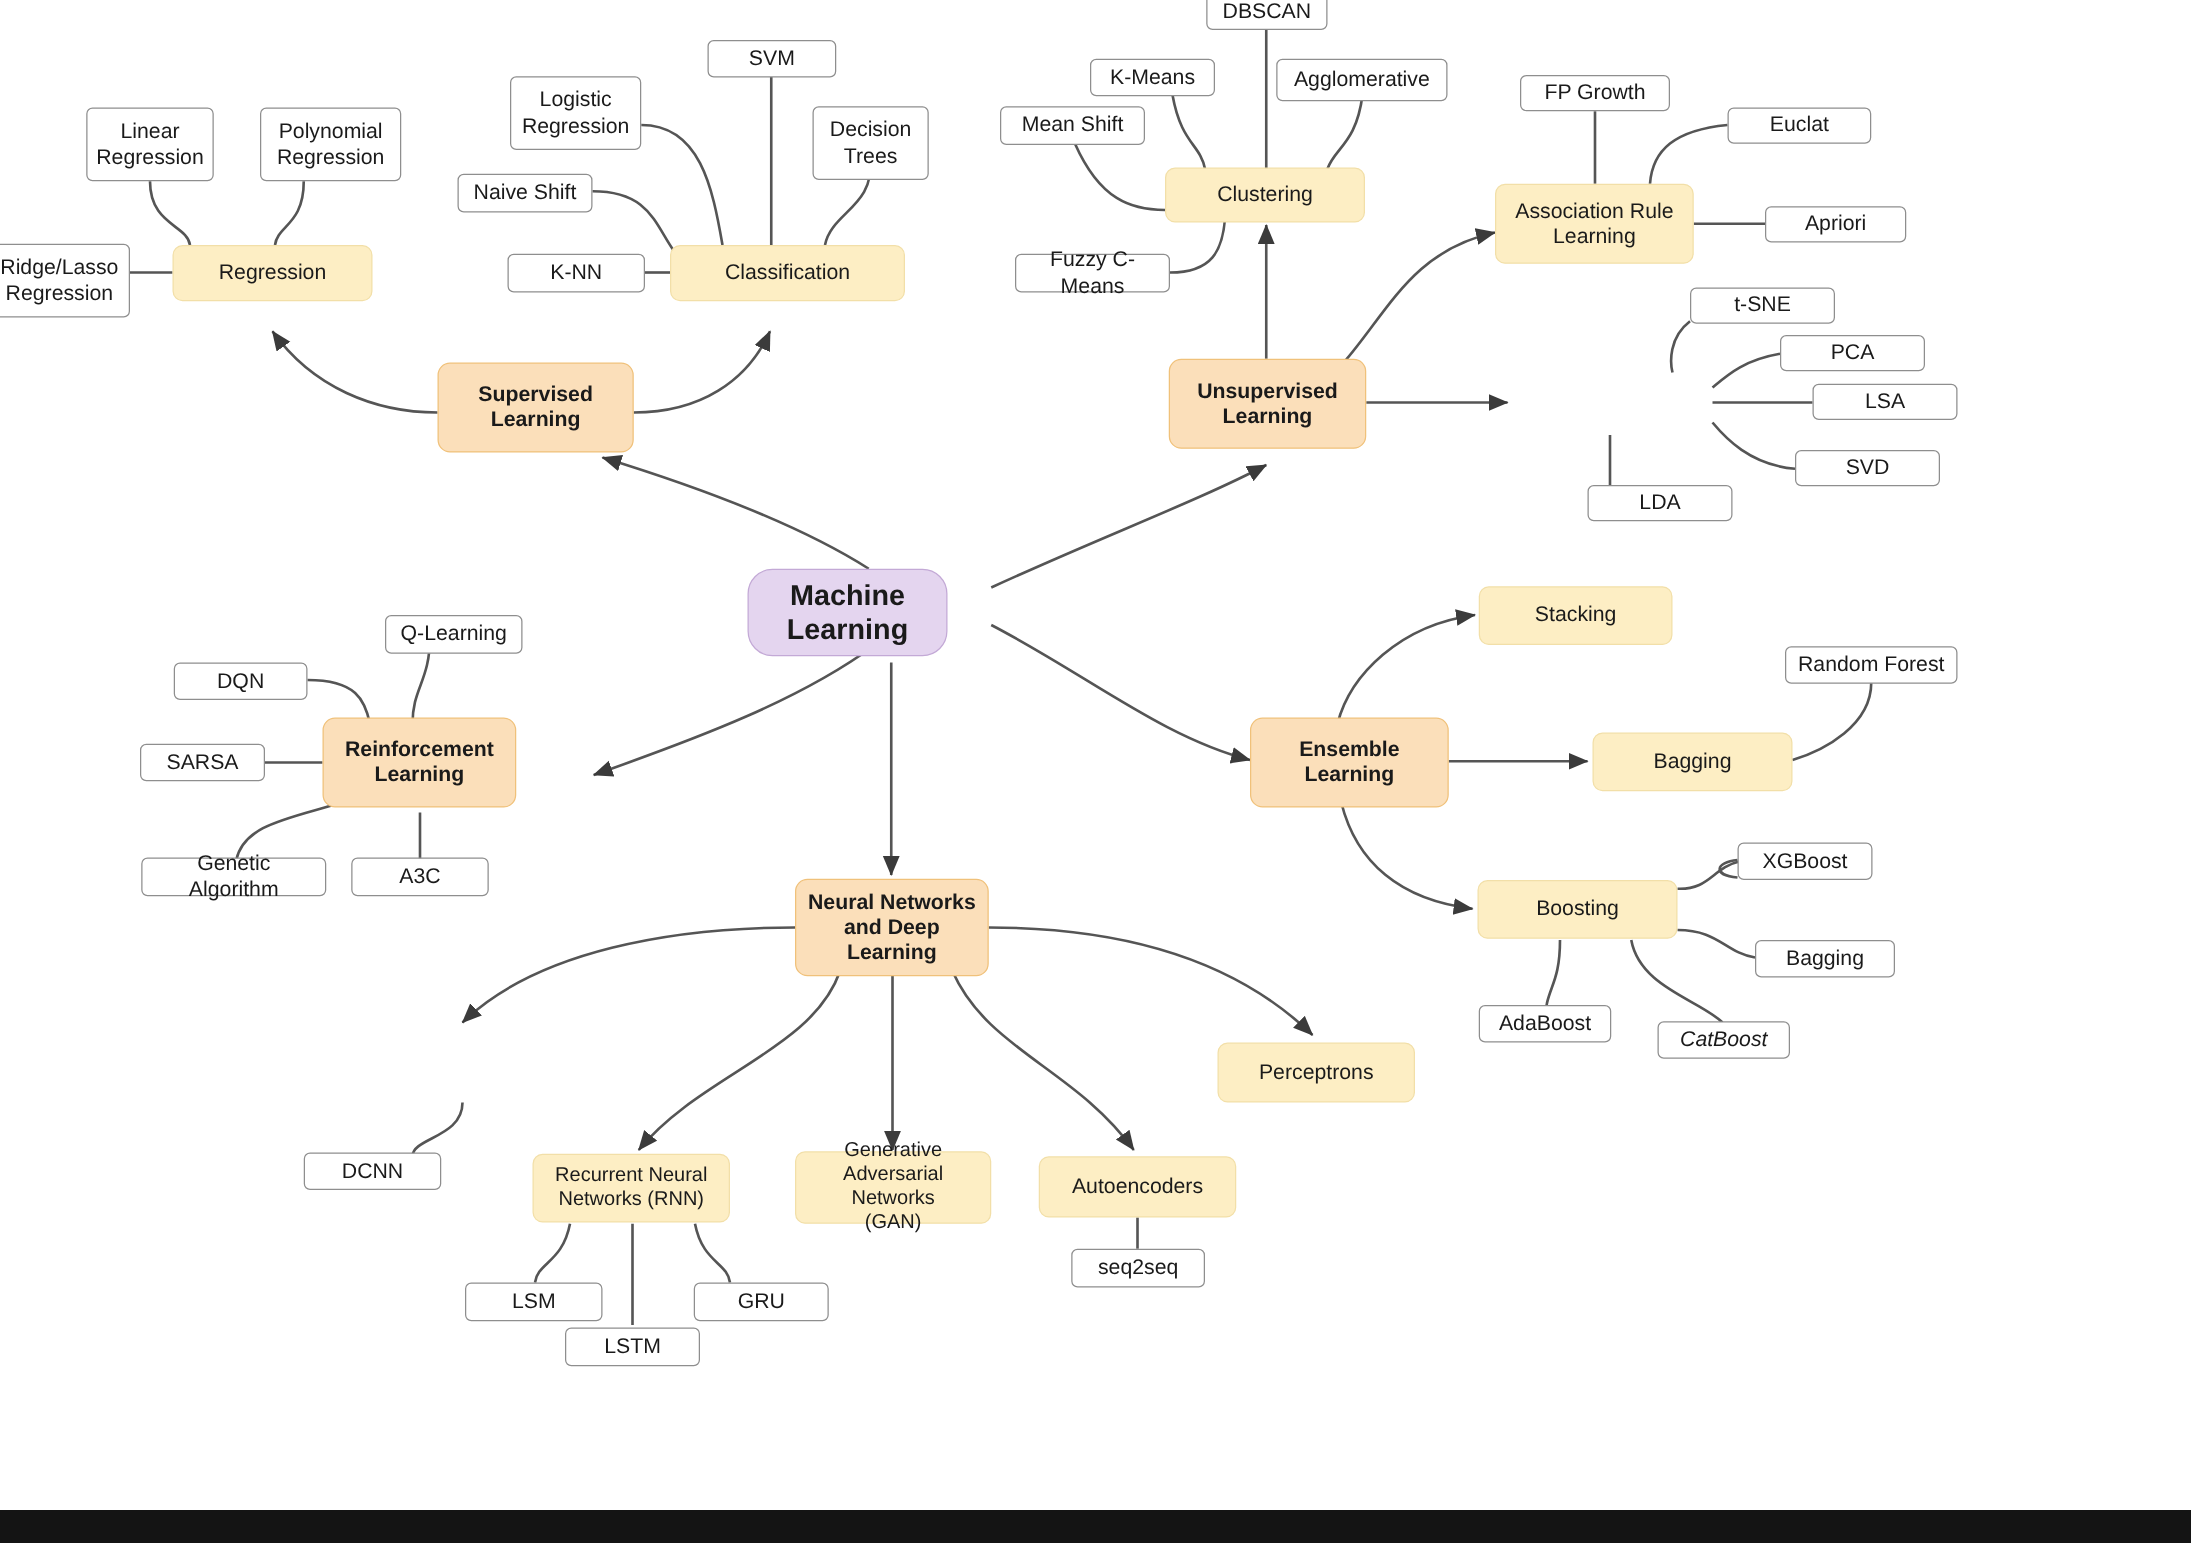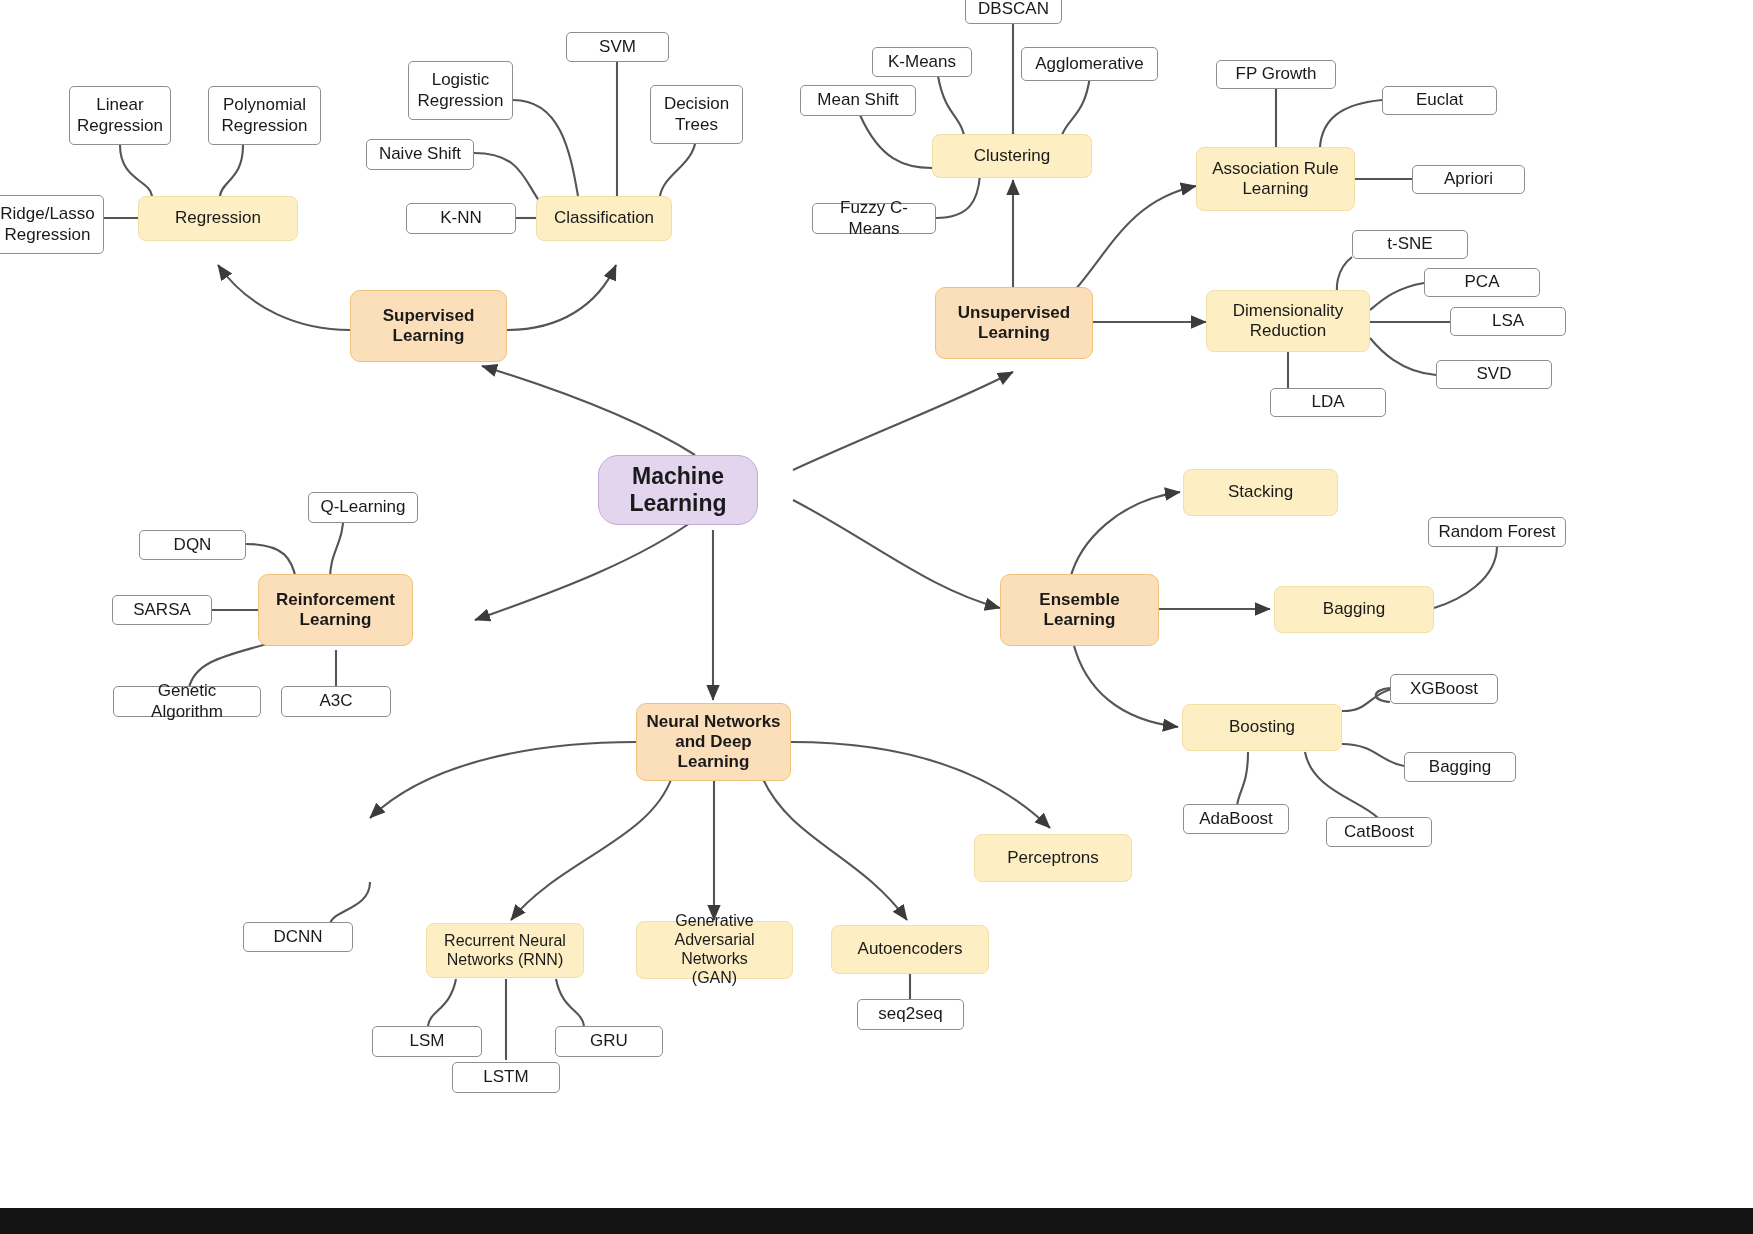--- a/index.html
+++ b/index.html
@@ -188,37 +188,33 @@
   <div class="node branch" style="left:636px; top:703px; width:155px; height:78px;">
     <span style="white-space:pre-line">Neural Networks
 and Deep
 Learning</span>
   </div>
 
   <div class="node mid" style="left:138px; top:196px; width:160px; height:45px;">
     <span>Regression</span>
   </div>
 
-  <div class="node mid" style="left:536px; top:196px; width:136px; height:45px;">
+  <div class="node mid" style="left:536px; top:196px; width:188px; height:45px;">
     <span>Classification</span>
   </div>
 
   <div class="node mid" style="left:932px; top:134px; width:160px; height:44px;">
     <span>Clustering</span>
   </div>
 
   <div class="node mid" style="left:1196px; top:147px; width:159px; height:64px;">
     <span style="white-space:pre-line">Association Rule
 Learning</span>
   </div>
 
-  <div class="node mid" style="left:1206px; top:290px; width:164px; height:62px;">
-    <span style="white-space:pre-line">Dimensionality
-Reduction</span>
-  </div>
 
   <div class="node mid" style="left:1183px; top:469px; width:155px; height:47px;">
     <span>Stacking</span>
   </div>
 
   <div class="node mid" style="left:1274px; top:586px; width:160px; height:47px;">
     <span>Bagging</span>
   </div>
 
   <div class="node mid" style="left:1182px; top:704px; width:160px; height:47px;">
@@ -363,21 +359,21 @@
   </div>
 
   <div class="node leaf" style="left:1404px; top:752px; width:112px; height:30px;">
     <span>Bagging</span>
   </div>
 
   <div class="node leaf" style="left:1183px; top:804px; width:106px; height:30px;">
     <span>AdaBoost</span>
   </div>
 
-  <div class="node leaf" style="left:1326px; top:817px; width:106px; height:30px;">
+  <div class="node leaf" style="left:1326px; top:817px; width:106px; height:30px;font-style:italic;">
     <span>CatBoost</span>
   </div>
 
   <div class="node leaf" style="left:243px; top:922px; width:110px; height:30px;">
     <span>DCNN</span>
   </div>
 
   <div class="node leaf" style="left:372px; top:1026px; width:110px; height:31px;">
     <span>LSM</span>
   </div>

